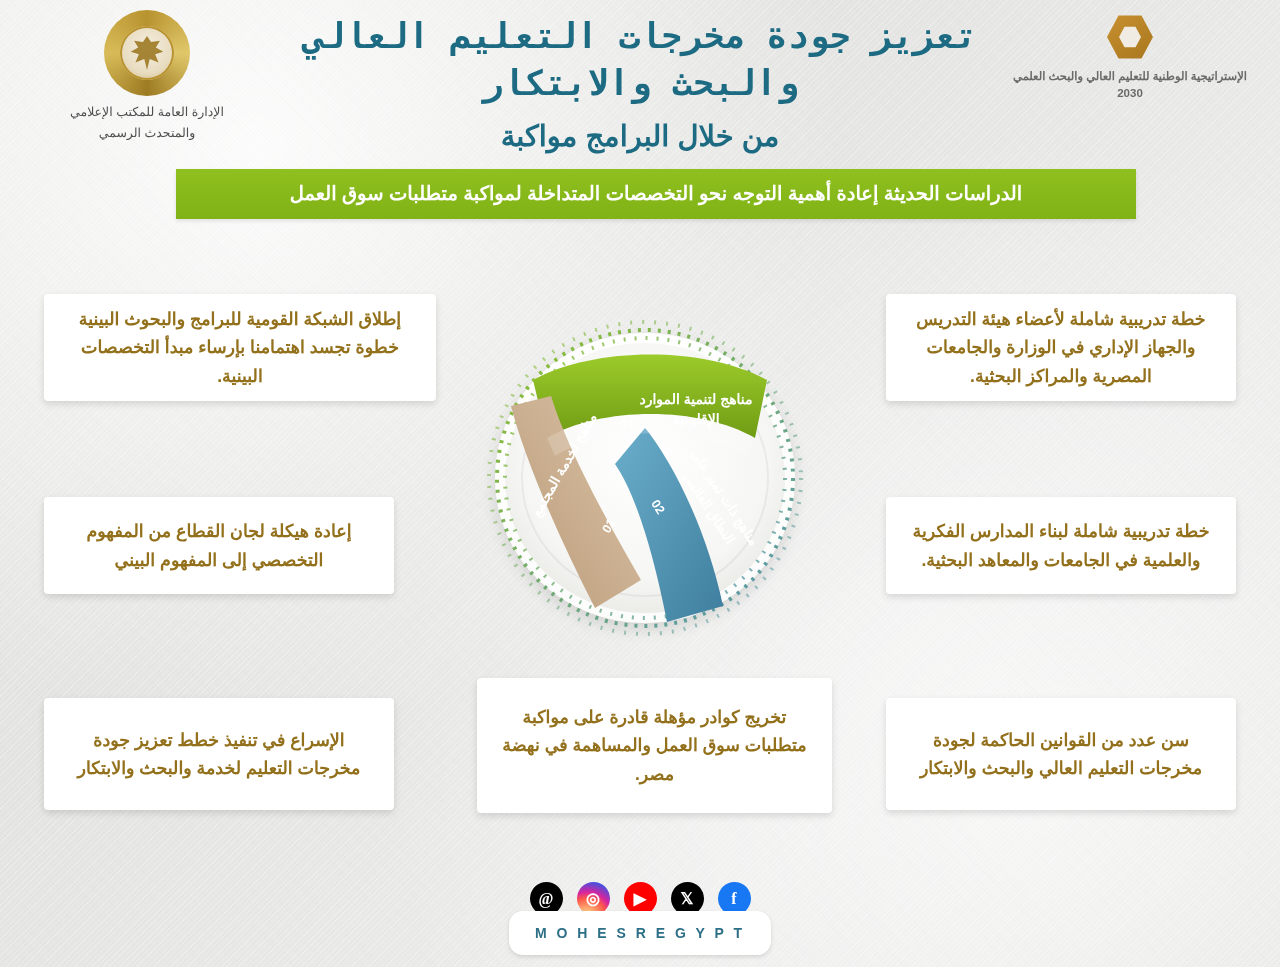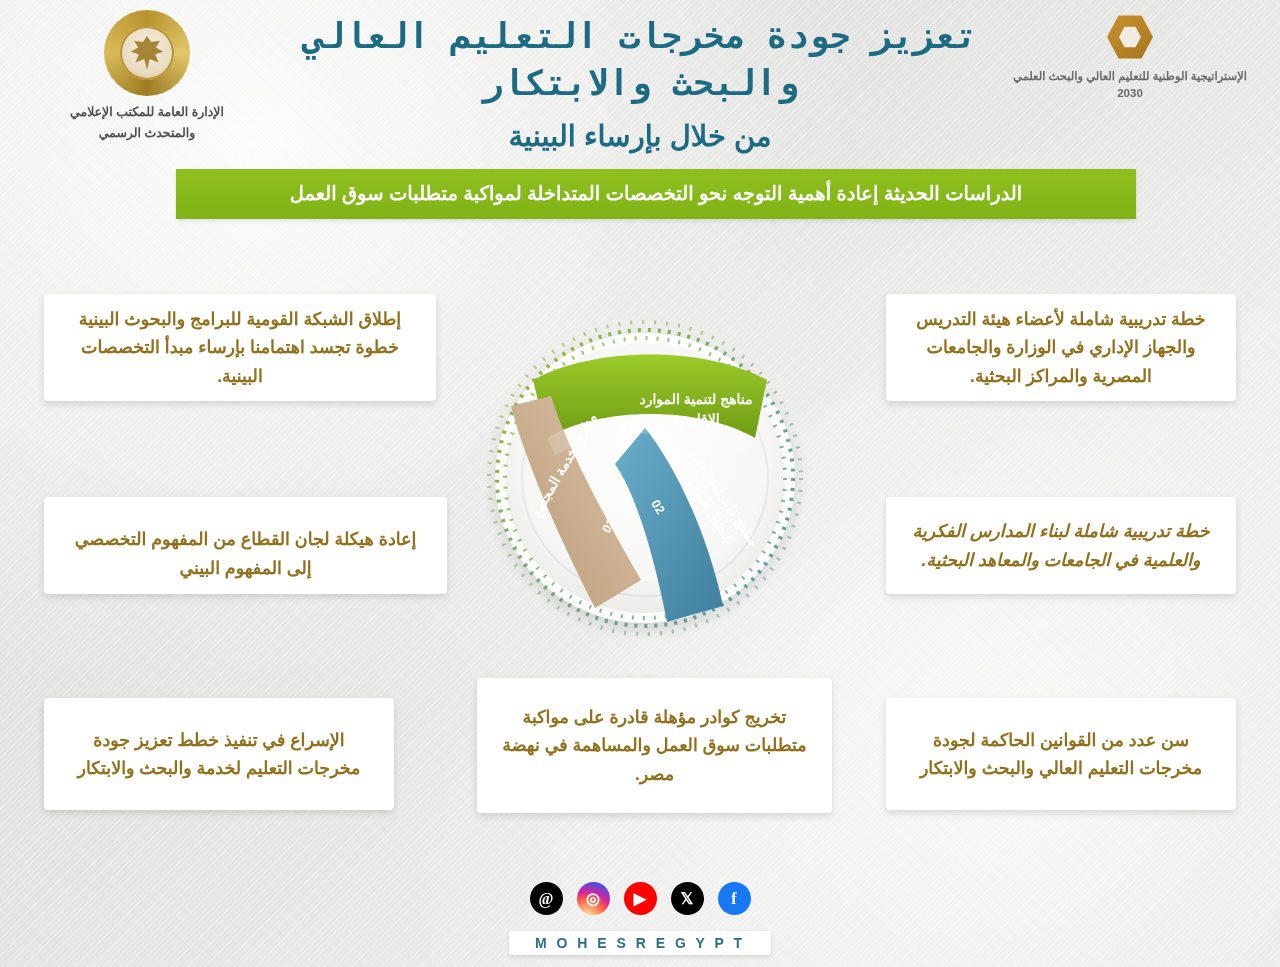--- a/index.html
+++ b/index.html
@@ -78,21 +78,21 @@
   }
   .emblem .eagle {
     position: relative; z-index: 2;
     width: 34px; height: 34px;
     background: #9c7a24;
     clip-path: polygon(50% 0%, 62% 18%, 88% 14%, 76% 34%, 98% 46%, 74% 54%, 84% 78%, 58% 68%, 50% 100%, 42% 68%, 16% 78%, 26% 54%, 2% 46%, 24% 34%, 12% 14%, 38% 18%);
     opacity: .9;
   }
   .emblem-caption {
     margin-top: 6px;
-    font-size: 12.5px; font-weight: bold; color: #4f4f4f; line-height: 1.7;
+    font-size: 12.5px; font-weight: normal; color: #4f4f4f; line-height: 1.7;
   }
 
   .title {
     position: absolute; left: 276px; right: 276px; top: 16px;
     text-align: center;
   }
   .title .l1 {
     font-size: 35px; font-weight: bold; color: #1d6b83; line-height: 1.35;
     letter-spacing: -0.2px;
     font-family: Liberation Mono, monospace;
@@ -125,25 +125,25 @@
     padding: 12px 18px;
   }
   .card span {
     color: #93701b;
     font-size: 17.5px;
     font-weight: bold;
     line-height: 1.62;
   }
   
   .card-r1 { top: 294px; right: 44px; width: 350px; height: 107px; }
-  .card-r2 { top: 497px; right: 44px; width: 350px; height: 97px; font-style: italic; }
+  .card-r2 { top: 497px; right: 44px; width: 350px; height: 97px; }
   .card-r3 { top: 698px; right: 44px; width: 350px; height: 112px; }
 
   .card-l1 { top: 294px; left: 44px; width: 392px; height: 107px; }
-  .card-l2 { top: 497px; left: 44px; width: 403px; height: 97px; align-items: flex-end; }
+  .card-l2 { top: 497px; left: 44px; width: 350px; height: 97px; }
   .card-l3 { top: 698px; left: 44px; width: 350px; height: 112px; }
 
   .card-bottom { top: 678px; left: 477px; width: 355px; height: 135px; justify-content: center; }
 
   
   .center {
     position: absolute; top: 288px; left: 455px; width: 380px; height: 370px;
   }
   .center .dish {
     position: absolute; left: 40px; top: 45px; width: 300px; height: 290px;
@@ -192,43 +192,43 @@
   .ic-x  { background: #000000; font-family: "Liberation Sans", sans-serif; font-size: 15px; }
   .ic-yt { background: #ff0000; font-size: 13px; }
   .ic-ig { background: radial-gradient(circle at 30% 107%, #fdf497 0%, #fd5949 45%, #d6249f 60%, #285AEB 90%); }
   .ic-th { background: #000000; }
   .handle {
     position: absolute; bottom: 12px; left: 0; width: 1280px; text-align: center;
   }
   .handle span {
     display: inline-block;
     background: #ffffff;
-    border-radius: 3px;
-    padding: 4px 26px;
+    border-radius: 14px;
+    padding: 14px 26px;
     color: #2d6f86; font-size: 14px; font-weight: bold; letter-spacing: 3px;
     direction: ltr;
     box-shadow: 0 2px 4px rgba(0,0,0,0.12);
   }
 </style>
 </head>
 <body>
 
 <div class="header layer">
 
   <div class="logo-left">
     <div class="mark">
       <div class="hex"></div>
       <div class="hex inner"></div>
     </div>
     <div class="ar">الإستراتيجية الوطنية للتعليم العالي والبحث العلمي 2030</div>
   </div>
 
   <div class="title">
     <div class="l1">تعزيز جودة مخرجات التعليم العالي والبحث والابتكار</div>
-    <div class="l2">من خلال بإرساء البينية</div>
+    <div class="l2">من خلال البرامج مواكبة</div>
   </div>
 
   <div class="logo-right">
     <div class="emblem">
       <div class="eagle"></div>
     </div>
     <div class="emblem-caption">الإدارة العامة للمكتب الإعلامي</div>
     <div class="emblem-caption" style="margin-top:0">والمتحدث الرسمي</div>
   </div>
 </div>

